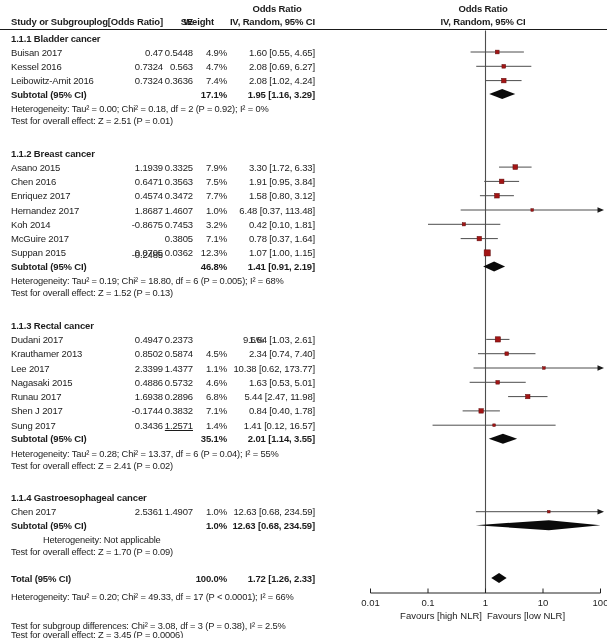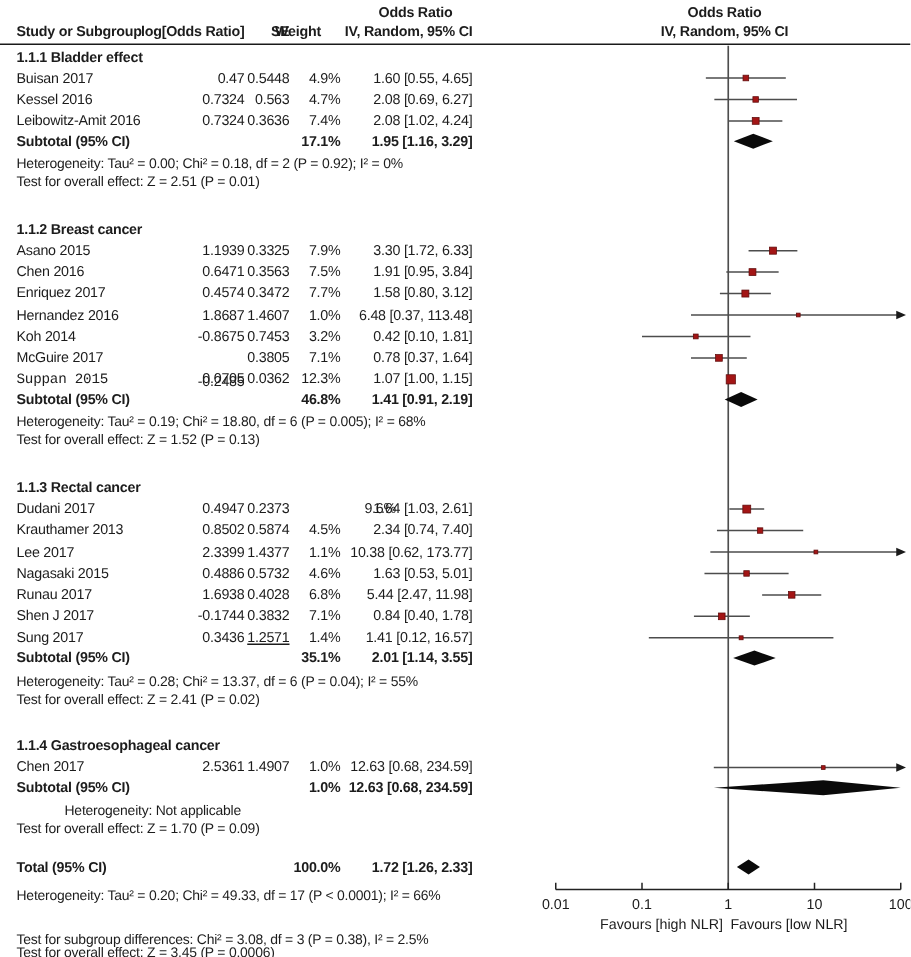--- a/index.html
+++ b/index.html
@@ -24,21 +24,21 @@
 
   <div class="cell b" style="left:11px;top:16px;width:140px;">Study or Subgroup</div>
   <div class="cell b r" style="left:88px;top:16px;width:75px;">log[Odds Ratio]</div>
   <div class="cell b r" style="left:163px;top:16px;width:30px;">SE</div>
   <div class="cell b r" style="left:180px;top:16px;width:34px;">Weight</div>
   <div class="cell b r" style="left:215px;top:16px;width:100px;">IV, Random, 95% CI</div>
   <div class="cell b c" style="left:433px;top:16px;width:100px;">IV, Random, 95% CI</div>
   <div id="header-rule"></div>
 
   <div id="rows">
-      <div class="cell b" style="left: 11px; width: 250px; top: 32.5px;">1.1.1 Bladder effect</div>
+      <div class="cell b" style="left: 11px; width: 250px; top: 32.5px;">1.1.1 Bladder cancer</div>
       <div class="cell " style="left: 11px; width: 150px; top: 46.5px;">Buisan 2017</div>
       <div class="cell r" style="left: 88px; width: 75px; top: 46.5px;">0.47</div>
       <div class="cell r" style="left: 163px; width: 30px; top: 46.5px;">0.5448</div>
       <div class="cell r" style="left: 193px; width: 34px; top: 46.5px;">4.9%</div>
       <div class="cell r" style="left: 215px; width: 100px; top: 46.5px;">1.60 [0.55, 4.65]</div>
       <div class="cell " style="left: 11px; width: 150px; top: 60.8px;">Kessel 2016</div>
       <div class="cell r" style="left: 88px; width: 75px; top: 60.8px;">0.7324</div>
       <div class="cell r" style="left: 163px; width: 30px; top: 60.8px;">0.563</div>
       <div class="cell r" style="left: 193px; width: 34px; top: 60.8px;">4.7%</div>
       <div class="cell r" style="left: 215px; width: 100px; top: 60.8px;">2.08 [0.69, 6.27]</div>
@@ -61,36 +61,36 @@
       <div class="cell " style="left: 11px; width: 150px; top: 175.9px;">Chen 2016</div>
       <div class="cell r" style="left: 88px; width: 75px; top: 175.9px;">0.6471</div>
       <div class="cell r" style="left: 163px; width: 30px; top: 175.9px;">0.3563</div>
       <div class="cell r" style="left: 193px; width: 34px; top: 175.9px;">7.5%</div>
       <div class="cell r" style="left: 215px; width: 100px; top: 175.9px;">1.91 [0.95, 3.84]</div>
       <div class="cell " style="left: 11px; width: 150px; top: 190.2px;">Enriquez 2017</div>
       <div class="cell r" style="left: 88px; width: 75px; top: 190.2px;">0.4574</div>
       <div class="cell r" style="left: 163px; width: 30px; top: 190.2px;">0.3472</div>
       <div class="cell r" style="left: 193px; width: 34px; top: 190.2px;">7.7%</div>
       <div class="cell r" style="left: 215px; width: 100px; top: 190.2px;">1.58 [0.80, 3.12]</div>
-      <div class="cell " style="left: 11px; width: 150px; top: 204.5px;">Hernandez 2016</div>
+      <div class="cell " style="left: 11px; width: 150px; top: 204.5px;">Hernandez 2017</div>
       <div class="cell r" style="left: 88px; width: 75px; top: 204.5px;">1.8687</div>
       <div class="cell r" style="left: 163px; width: 30px; top: 204.5px;">1.4607</div>
       <div class="cell r" style="left: 193px; width: 34px; top: 204.5px;">1.0%</div>
       <div class="cell r" style="left: 215px; width: 100px; top: 204.5px;">6.48 [0.37, 113.48]</div>
       <div class="cell " style="left: 11px; width: 150px; top: 218.8px;">Koh 2014</div>
       <div class="cell r" style="left: 88px; width: 75px; top: 218.8px;">-0.8675</div>
       <div class="cell r" style="left: 163px; width: 30px; top: 218.8px;">0.7453</div>
       <div class="cell r" style="left: 193px; width: 34px; top: 218.8px;">3.2%</div>
       <div class="cell r" style="left: 215px; width: 100px; top: 218.8px;">0.42 [0.10, 1.81]</div>
       <div class="cell " style="left: 11px; width: 150px; top: 233.1px;">McGuire 2017</div>
       <div class="cell r" style="left: 88px; width: 75px; top: 233.1px; margin-top: 16px;">-0.2485</div>
       <div class="cell r" style="left: 163px; width: 30px; top: 233.1px;">0.3805</div>
       <div class="cell r" style="left: 193px; width: 34px; top: 233.1px;">7.1%</div>
       <div class="cell r" style="left: 215px; width: 100px; top: 233.1px;">0.78 [0.37, 1.64]</div>
-      <div class="cell " style="left: 11px; width: 150px; top: 247.4px; font-family: Liberation Mono, monospace;">Suppan 2015</div>
+      <div class="cell " style="left: 11px; width: 150px; top: 247.4px;">Suppan 2015</div>
       <div class="cell r" style="left: 88px; width: 75px; top: 247.4px;">0.0705</div>
       <div class="cell r" style="left: 163px; width: 30px; top: 247.4px;">0.0362</div>
       <div class="cell r" style="left: 193px; width: 34px; top: 247.4px;">12.3%</div>
       <div class="cell r" style="left: 215px; width: 100px; top: 247.4px;">1.07 [1.00, 1.15]</div>
       <div class="cell b " style="left: 11px; width: 150px; top: 260.9px;">Subtotal (95% CI)</div>
       <div class="cell b r" style="left: 193px; width: 34px; top: 260.9px;">46.8%</div>
       <div class="cell b r" style="left: 215px; width: 100px; top: 260.9px;">1.41 [0.91, 2.19]</div>
       <div class="cell stat" style="left: 11px; width: 360px; top: 276.4px;">Heterogeneity: Tau² = 0.19; Chi² = 18.80, df = 6 (P = 0.005); I² = 68%</div>
       <div class="cell stat" style="left: 11px; width: 360px; top: 288.4px;">Test for overall effect: Z = 1.52 (P = 0.13)</div>
       <div class="cell b" style="left: 11px; width: 250px; top: 319.9px;">1.1.3 Rectal cancer</div>
@@ -109,21 +109,21 @@
       <div class="cell r" style="left: 163px; width: 30px; top: 362.5px;">1.4377</div>
       <div class="cell r" style="left: 193px; width: 34px; top: 362.5px;">1.1%</div>
       <div class="cell r" style="left: 215px; width: 100px; top: 362.5px;">10.38 [0.62, 173.77]</div>
       <div class="cell " style="left: 11px; width: 150px; top: 376.8px;">Nagasaki 2015</div>
       <div class="cell r" style="left: 88px; width: 75px; top: 376.8px;">0.4886</div>
       <div class="cell r" style="left: 163px; width: 30px; top: 376.8px;">0.5732</div>
       <div class="cell r" style="left: 193px; width: 34px; top: 376.8px;">4.6%</div>
       <div class="cell r" style="left: 215px; width: 100px; top: 376.8px;">1.63 [0.53, 5.01]</div>
       <div class="cell " style="left: 11px; width: 150px; top: 391.1px;">Runau 2017</div>
       <div class="cell r" style="left: 88px; width: 75px; top: 391.1px;">1.6938</div>
-      <div class="cell r" style="left: 163px; width: 30px; top: 391.1px;">0.4028</div>
+      <div class="cell r" style="left: 163px; width: 30px; top: 391.1px;">0.2896</div>
       <div class="cell r" style="left: 193px; width: 34px; top: 391.1px;">6.8%</div>
       <div class="cell r" style="left: 215px; width: 100px; top: 391.1px;">5.44 [2.47, 11.98]</div>
       <div class="cell " style="left: 11px; width: 150px; top: 405.4px;">Shen J 2017</div>
       <div class="cell r" style="left: 88px; width: 75px; top: 405.4px;">-0.1744</div>
       <div class="cell r" style="left: 163px; width: 30px; top: 405.4px;">0.3832</div>
       <div class="cell r" style="left: 193px; width: 34px; top: 405.4px;">7.1%</div>
       <div class="cell r" style="left: 215px; width: 100px; top: 405.4px;">0.84 [0.40, 1.78]</div>
       <div class="cell " style="left: 11px; width: 150px; top: 419.7px;">Sung 2017</div>
       <div class="cell r" style="left: 88px; width: 75px; top: 419.7px;">0.3436</div>
       <div class="cell r" style="left: 163px; width: 30px; top: 419.7px; text-decoration: underline;">1.2571</div>

